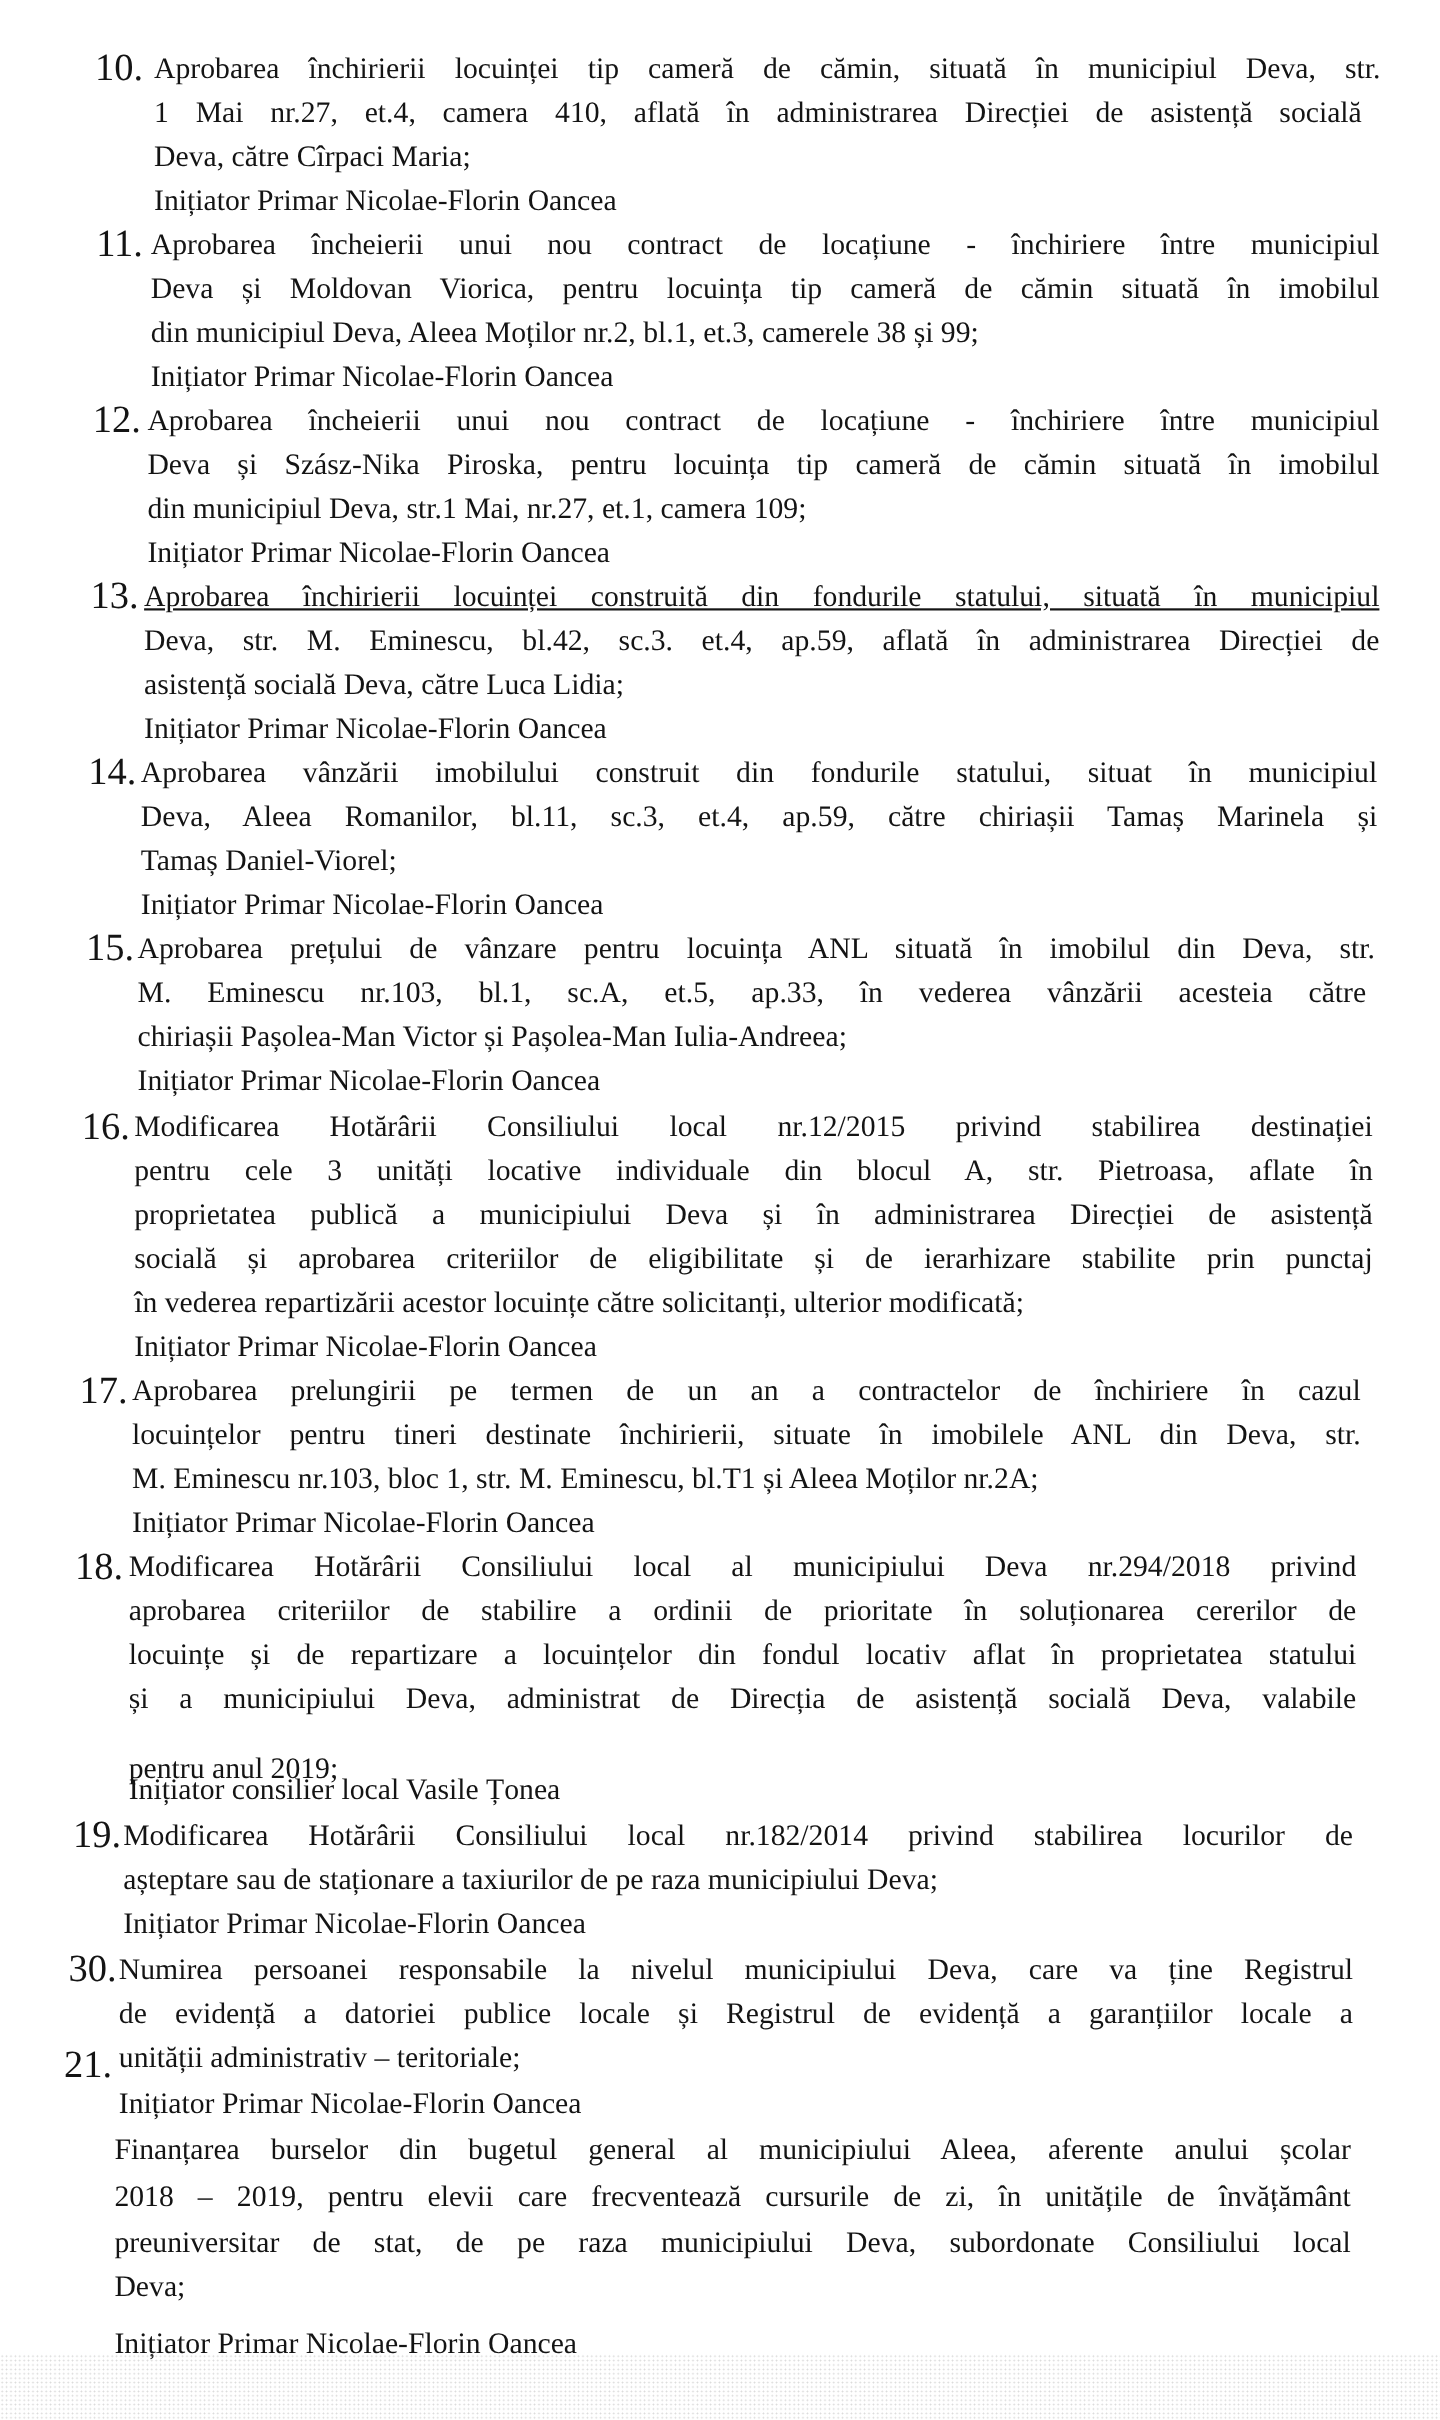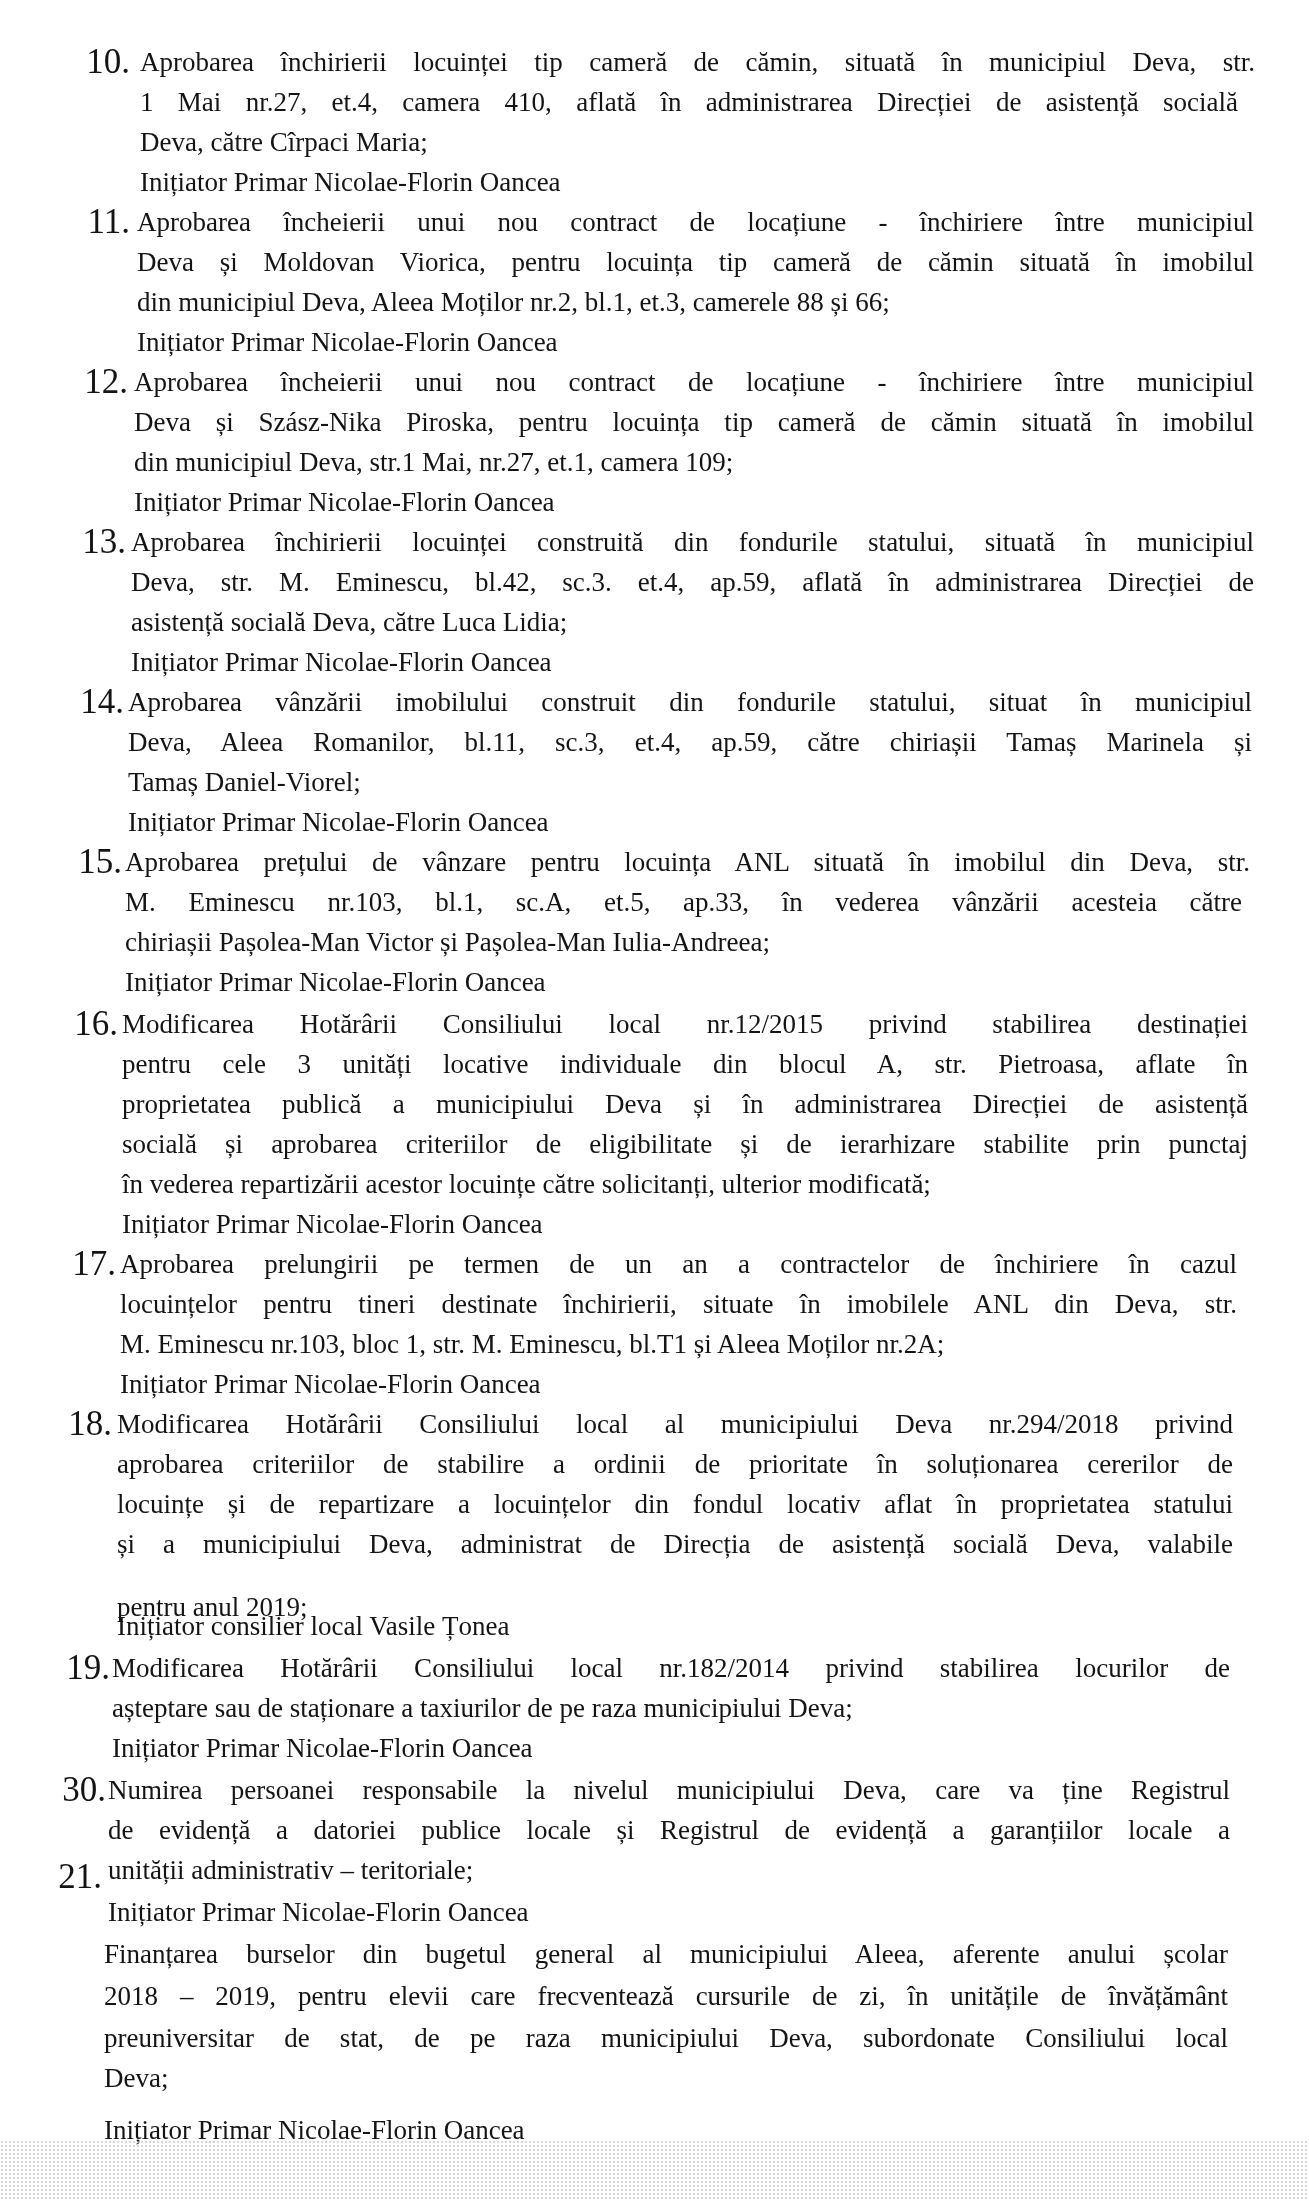--- a/index.html
+++ b/index.html
@@ -36,35 +36,35 @@
     <span class="line just" style="left:140px;top:42px;width:1115px;">Aprobarea închirierii locuinței tip cameră de cămin, situată în municipiul Deva, str.</span>
     <span class="line just" style="left:140px;top:82px;width:1098px;">1 Mai nr.27, et.4, camera 410, aflată în administrarea Direcției de asistență socială</span>
     <span class="line" style="left:140px;top:122px;">Deva, către Cîrpaci Maria;</span>
     <span class="line" style="left:140px;top:162px;">Inițiator Primar Nicolae-Florin Oancea</span>
   </div>
 
   <div class="item">
     <span class="num" style="left:70px;top:202px;">11.</span>
     <span class="line just" style="left:137px;top:202px;width:1117px;">Aprobarea încheierii unui nou contract de locațiune - închiriere între municipiul</span>
     <span class="line just" style="left:137px;top:242px;width:1117px;">Deva și Moldovan Viorica, pentru locuința tip cameră de cămin situată în imobilul</span>
-    <span class="line" style="left:137px;top:282px;">din municipiul Deva, Aleea Moților nr.2, bl.1, et.3, camerele 88 și 66;</span>
+    <span class="line" style="left:137px;top:282px;">din municipiul Deva, Aleea Moților nr.2, bl.1, et.3, camerele 38 și 99;</span>
     <span class="line" style="left:137px;top:322px;">Inițiator Primar Nicolae-Florin Oancea</span>
   </div>
 
   <div class="item">
     <span class="num" style="left:68px;top:362px;">12.</span>
     <span class="line just" style="left:134px;top:362px;width:1120px;">Aprobarea încheierii unui nou contract de locațiune - închiriere între municipiul</span>
     <span class="line just" style="left:134px;top:402px;width:1120px;">Deva și Szász-Nika Piroska, pentru locuința tip cameră de cămin situată în imobilul</span>
     <span class="line" style="left:134px;top:442px;">din municipiul Deva, str.1 Mai, nr.27, et.1, camera 109;</span>
     <span class="line" style="left:134px;top:482px;">Inițiator Primar Nicolae-Florin Oancea</span>
   </div>
 
   <div class="item">
     <span class="num" style="left:66px;top:522px;">13.</span>
-    <span class="line just" style="left:131px;top:522px;width:1123px;">Aprobarea închirierii locuinței construită din fondurile statului, situată în municipiul</span>
+    <span class="line just" style="left:131px;top:522px;width:1123px;text-decoration:underline;">Aprobarea închirierii locuinței construită din fondurile statului, situată în municipiul</span>
     <span class="line just" style="left:131px;top:562px;width:1123px;">Deva, str. M. Eminescu, bl.42, sc.3. et.4, ap.59, aflată în administrarea Direcției de</span>
     <span class="line" style="left:131px;top:602px;">asistență socială Deva, către Luca Lidia;</span>
     <span class="line" style="left:131px;top:642px;">Inițiator Primar Nicolae-Florin Oancea</span>
   </div>
 
   <div class="item">
     <span class="num" style="left:64px;top:682px;">14.</span>
     <span class="line just" style="left:128px;top:682px;width:1124px;">Aprobarea vânzării imobilului construit din fondurile statului, situat în municipiul</span>
     <span class="line just" style="left:128px;top:722px;width:1124px;">Deva, Aleea Romanilor, bl.11, sc.3, et.4, ap.59, către chiriașii Tamaș Marinela și</span>
     <span class="line" style="left:128px;top:762px;">Tamaș Daniel-Viorel;</span>

